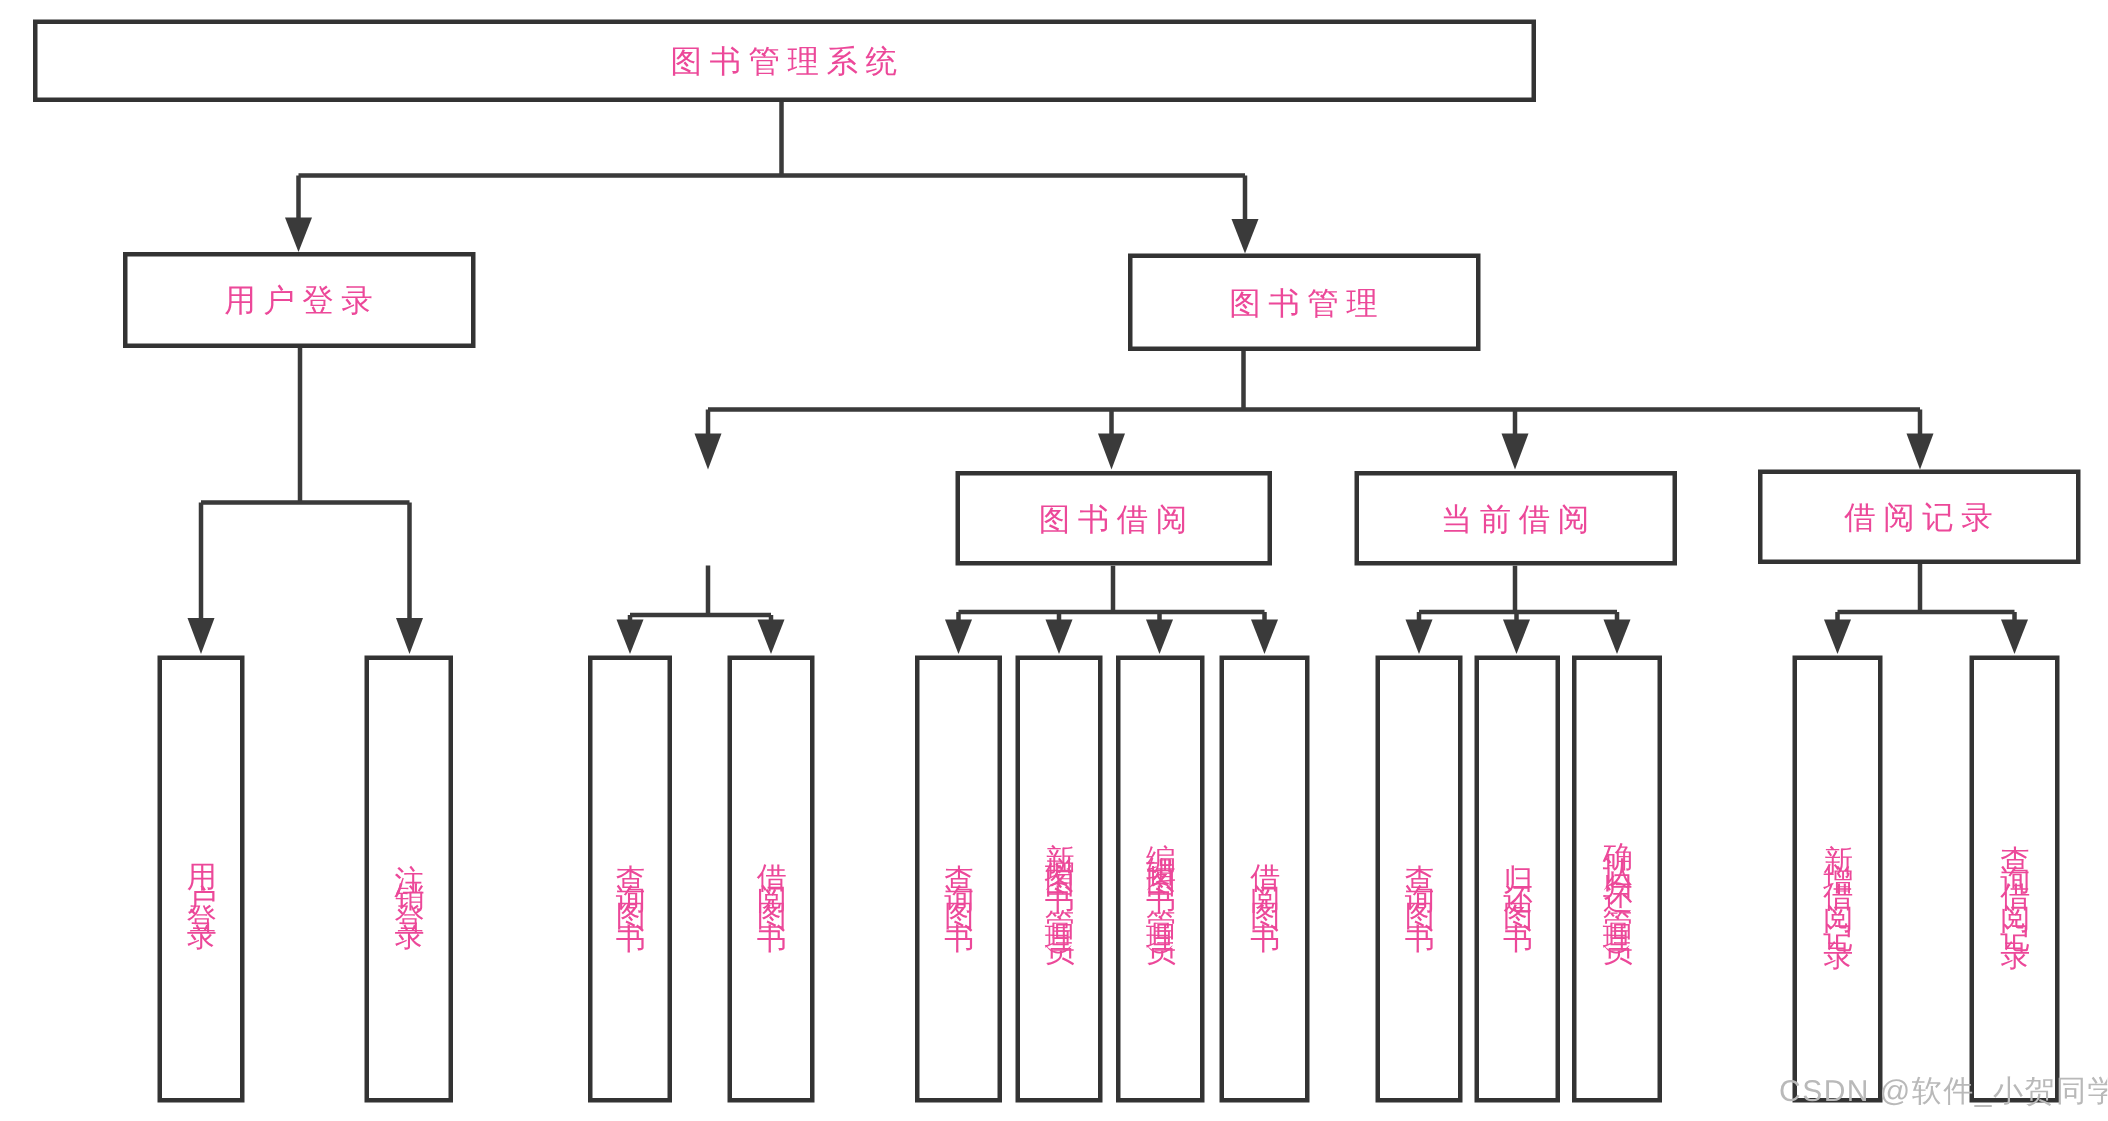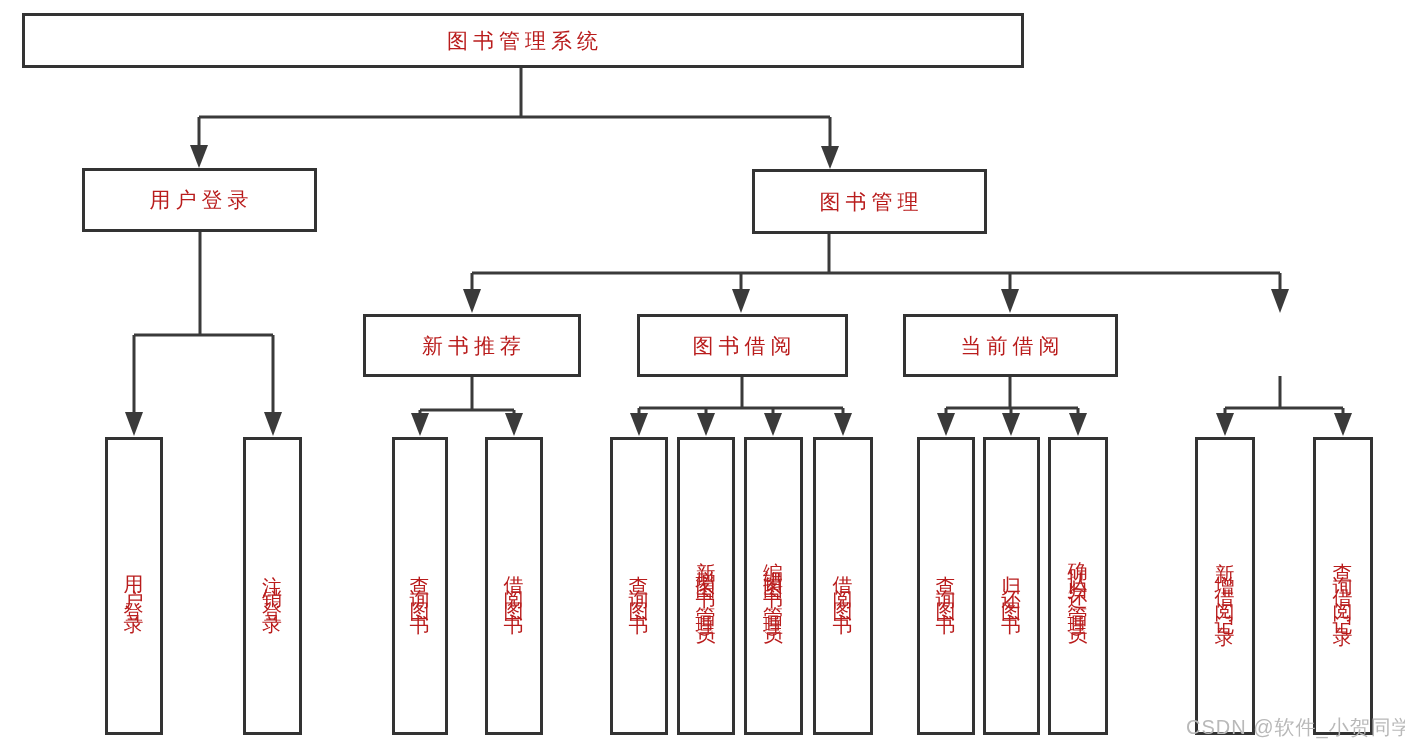--- a/index.html
+++ b/index.html
@@ -11,21 +11,21 @@
     overflow:hidden;
   }
   .connector-layer {
     position:absolute; left:0; top:0; width:1405px; height:747px;
   }
   .node {
     position:absolute;
     box-sizing:border-box;
     border:3px solid #333333;
     background:#ffffff;
-    color:#b91c1c;
+    color:#ec4899;
     display:flex;
     align-items:center;
     justify-content:center;
     font-family:Liberation Serif, serif;
   }
   .h-node { font-size:21px; letter-spacing:5px; }
   .h-node .lbl { transform:translateX(2px); }
   .v-node { font-size:20px; }
   .v-node .lbl {
     writing-mode:vertical-rl;
@@ -99,28 +99,28 @@
     <span class="lbl">图书管理系统</span>
   </div>
 
   <div class="node h-node" style="left:82px; top:168px; width:235px; height:64px;">
     <span class="lbl">用户登录</span>
   </div>
   <div class="node h-node" style="left:712px; top:169px; width:235px; height:65px;margin-left:40px;">
     <span class="lbl">图书管理</span>
   </div>
 
-  <div class="node h-node" style="left:363px; top:314px; width:218px; height:63px;">
-    <span class="lbl">新书推荐</span>
-  </div>
   <div class="node h-node" style="left:637px; top:314px; width:211px; height:63px;">
     <span class="lbl">图书借阅</span>
   </div>
   <div class="node h-node" style="left:903px; top:314px; width:215px; height:63px;">
     <span class="lbl">当前借阅</span>
+  </div>
+  <div class="node h-node" style="left:1172px; top:313px; width:215px; height:63px;">
+    <span class="lbl">借阅记录</span>
   </div>
 
   <div class="node v-node" style="left:105px; top:437px; width:58px; height:298px;">
     <span class="lbl">用户登录</span>
   </div>
   <div class="node v-node" style="left:243px; top:437px; width:59px; height:298px;">
     <span class="lbl">注销登录</span>
   </div>
 
   <div class="node v-node" style="left:392px; top:437px; width:56px; height:298px;">

